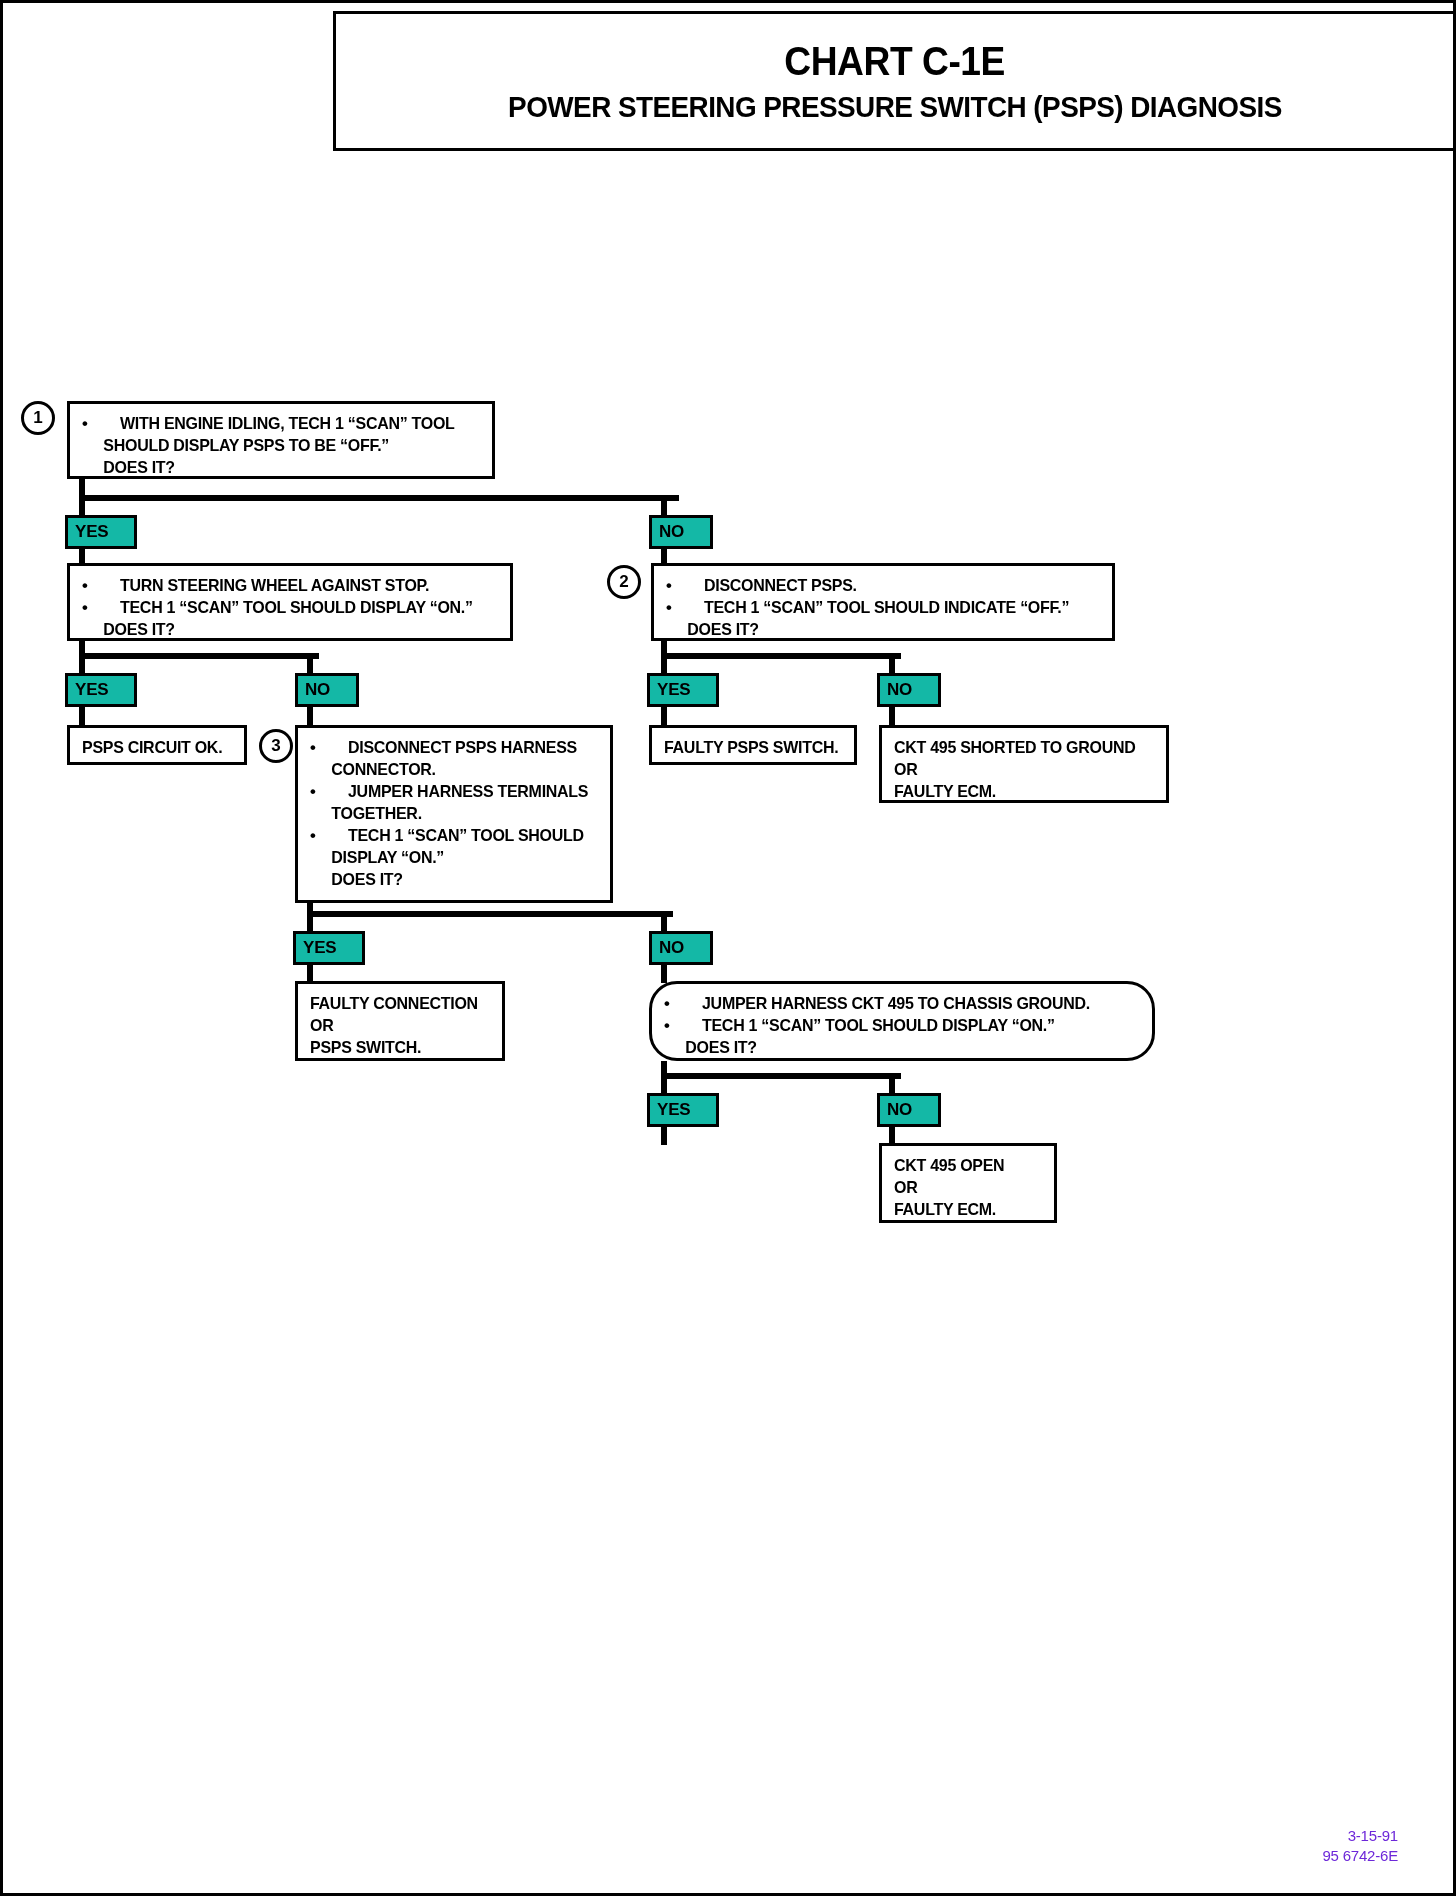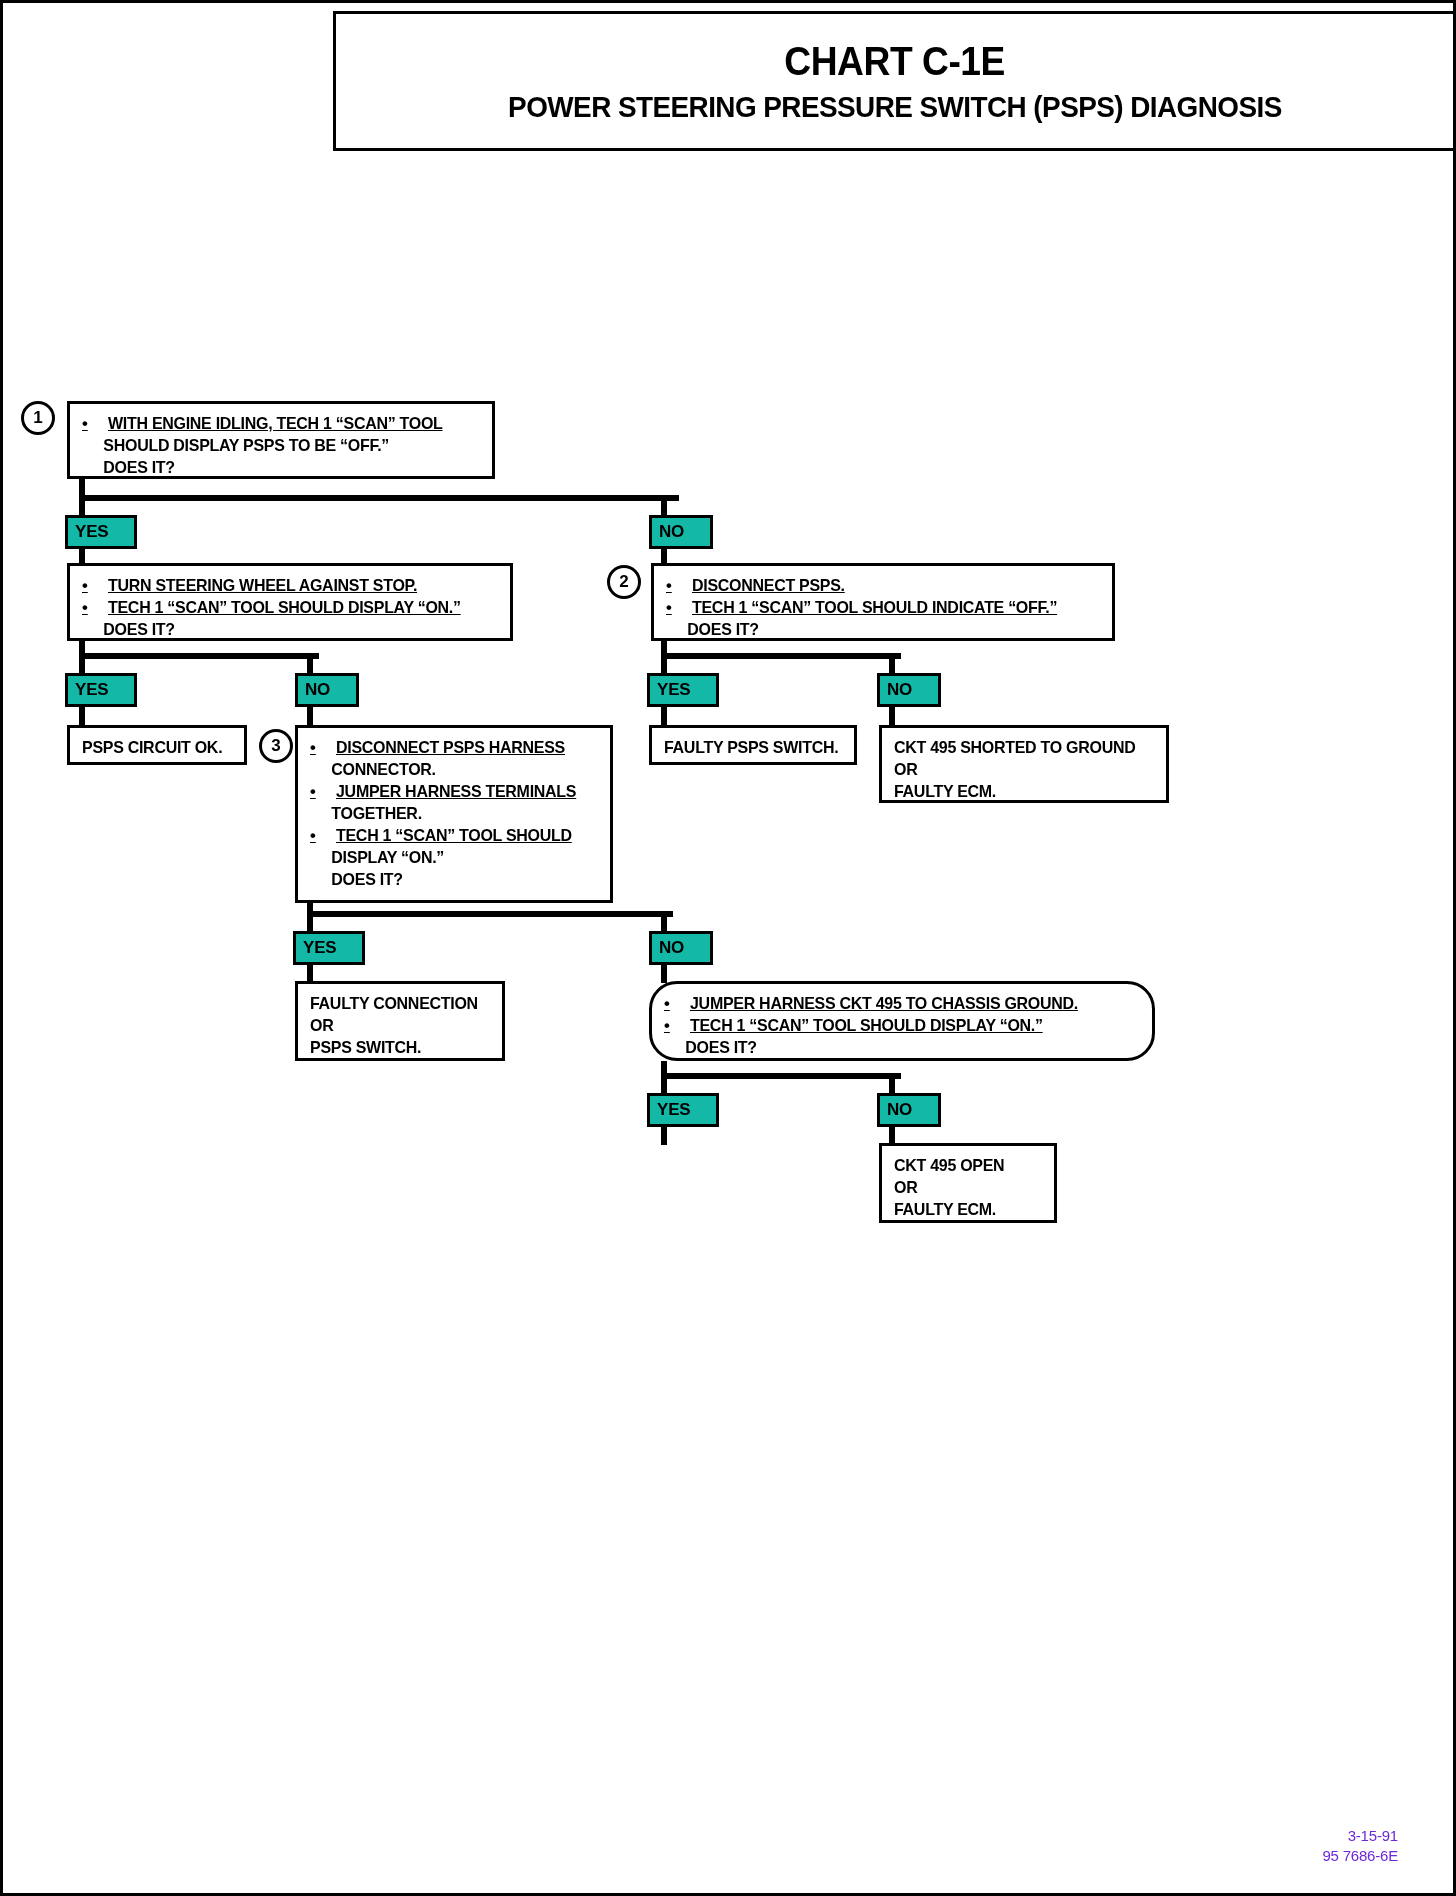--- a/index.html
+++ b/index.html
@@ -37,21 +37,21 @@
     padding:9px 10px 9px 12px;
   }
   .resultbox{
     padding:9px 10px 9px 12px;
   }
   .line{
     font-size:16.5px;font-weight:bold;letter-spacing:-0.3px;
     color:#000;line-height:1.33;white-space:nowrap;
     transform:scaleX(0.97);transform-origin:left center;
   }
-  .bullet-row{display:flex;align-items:flex-start;gap:4px;text-decoration:underline;}
+  .bullet-row{display:flex;align-items:flex-start;gap:16px;}
   .bullet{
     display:inline-block;width:22px;flex:0 0 22px;
     font-size:16.5px;font-weight:bold;line-height:1.33;
   }
   .bullet::before{content:"\2022";}
   .btext{flex:1;}
   .indent{padding-left:22px;}
   
   .circ{
     position:absolute;width:34px;height:34px;border:3px solid #000;
@@ -258,16 +258,16 @@
 
 
   <div class="box resultbox" style="left:876px;top:1140px;width:178px;height:80px;">
     <div class="line">CKT 495 OPEN</div>
     <div class="line">OR</div>
     <div class="line">FAULTY ECM.</div>
   </div>
 
   <div id="footer">
     <div>3-15-91</div>
-    <div>95 7686-6E</div>
+    <div>95 6742-6E</div>
   </div>
 
 </div>
 
 </body></html>

